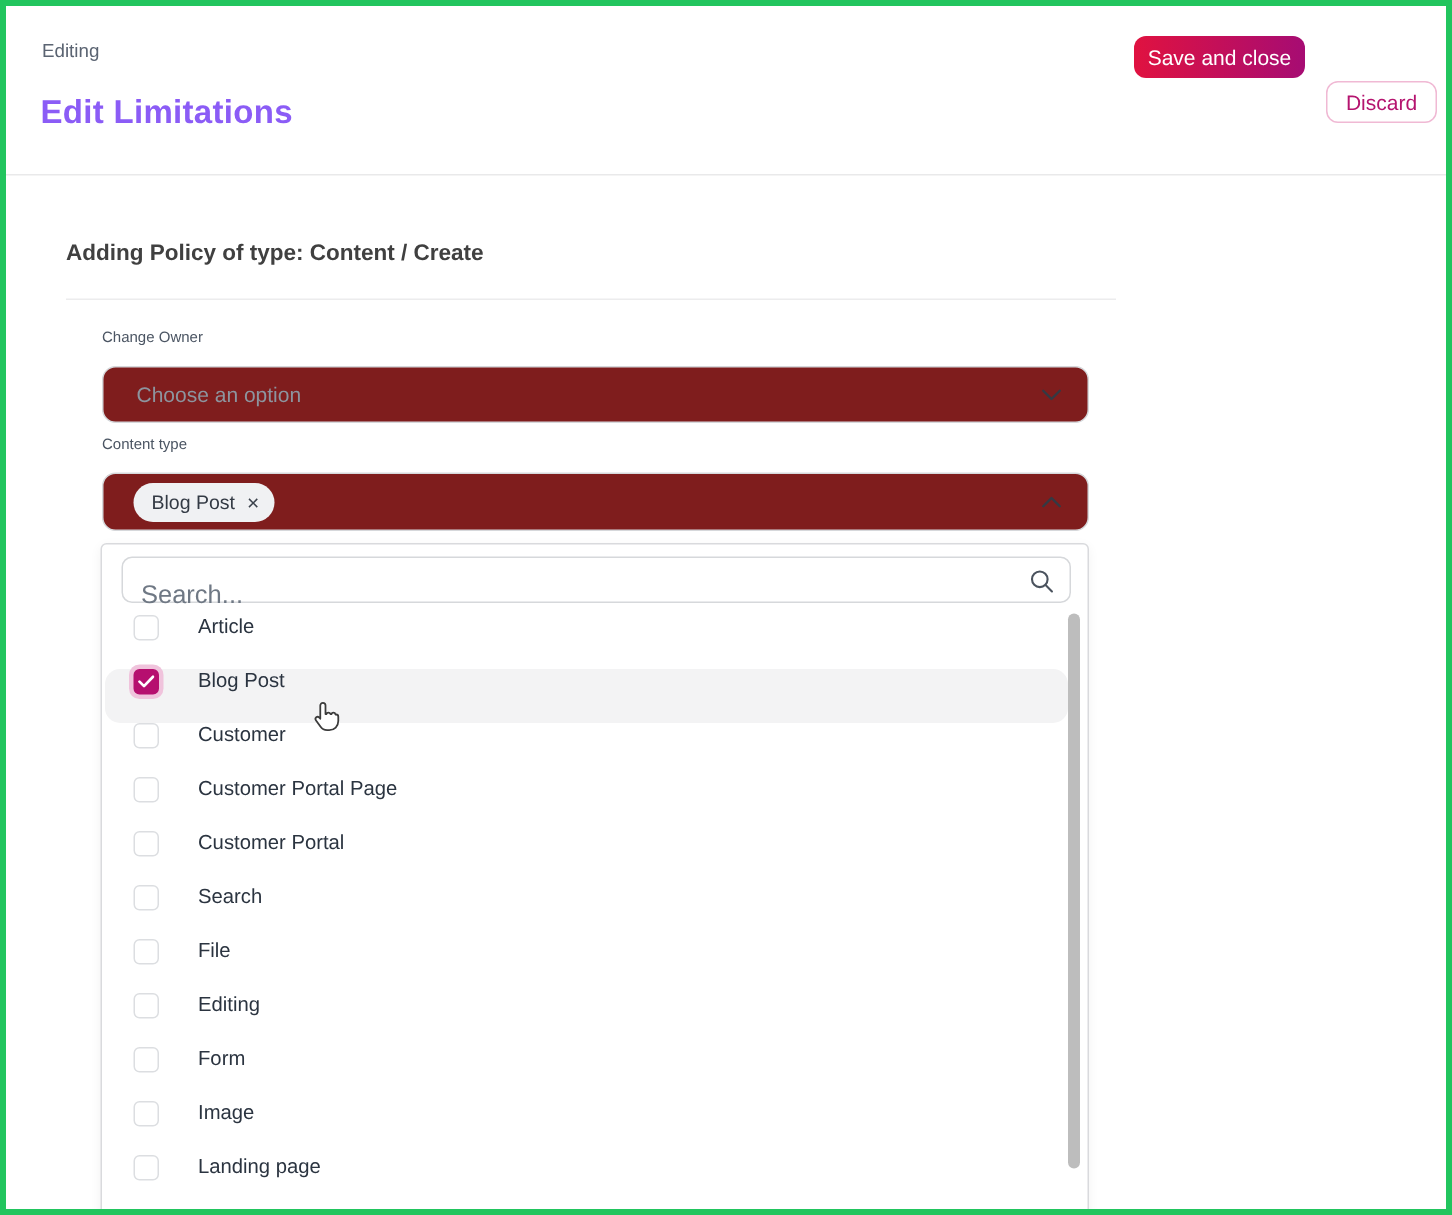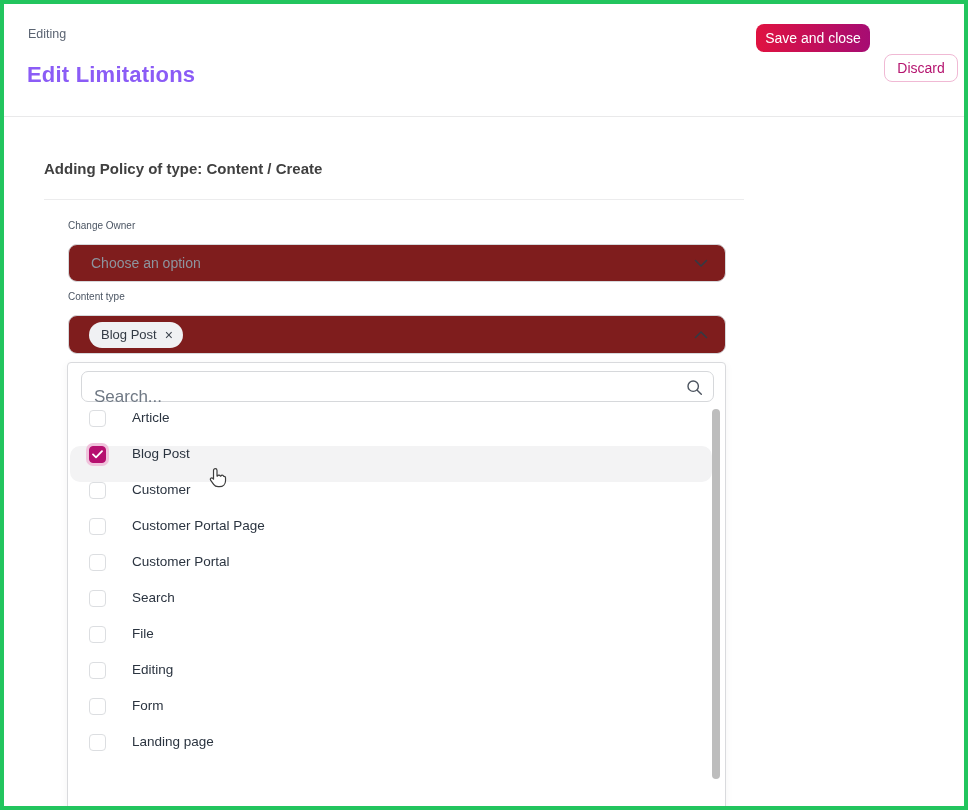--- a/index.html
+++ b/index.html
@@ -153,20 +153,26 @@
         <div class="option-row">
     <span class="checkbox">
       
     </span>
     <span class="option-label">Form</span>
   </div>
         <div class="option-row">
     <span class="checkbox">
       
     </span>
+    <span class="option-label">Image</span>
+  </div>
+        <div class="option-row">
+    <span class="checkbox">
+      
+    </span>
     <span class="option-label">Landing page</span>
   </div>
       </div>
 
     <div class="scrollbar-track">
       <div class="scrollbar-thumb"></div>
     </div>
   </div>
 
   <svg class="cursor" viewBox="0 0 24 26">

